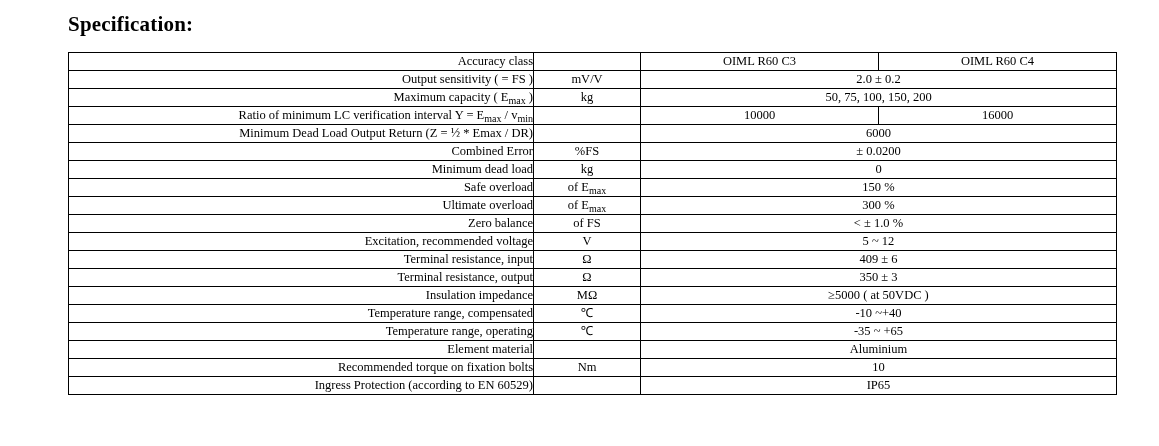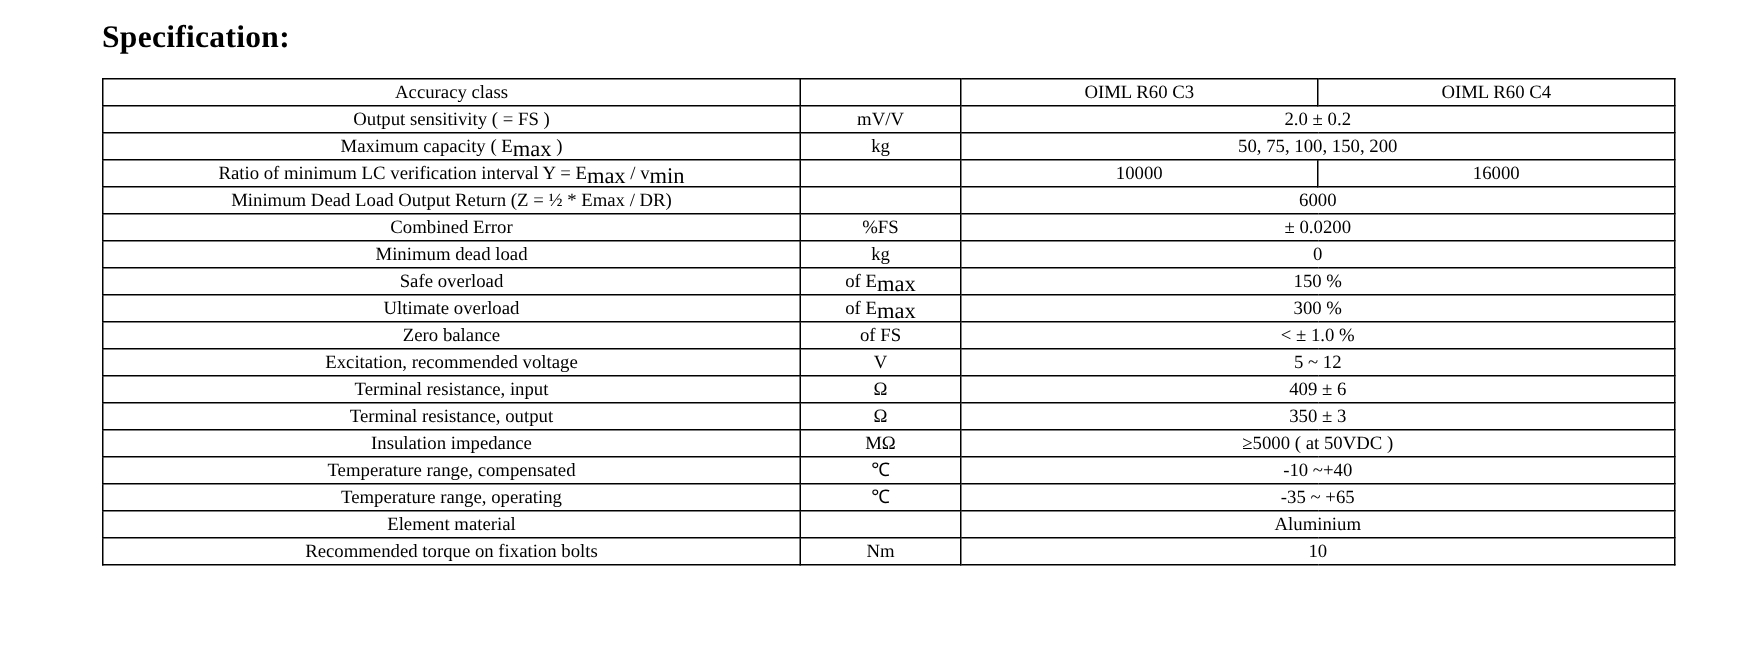--- a/index.html
+++ b/index.html
@@ -44,34 +44,34 @@
     border: 1px solid #000000;
     height: 17px;
     padding: 0 0 0 0;
     line-height: 15px;
     vertical-align: middle;
     white-space: nowrap;
   }
   td.label {
     width: 464px;
     padding-left: 5px;
-    text-align: center;
+    text-align: right;
     margin-top: 28px;
   }
   td.unit {
     width: 106px;
     text-align: center;
   }
   td.val {
     text-align: center;
   }
   .c3col { width: 237px; }
   .c4col { width: 237px; }
   sub {
-    font-size: 15px;
+    font-size: 10px;
     vertical-align: baseline;
     position: relative;
     top: 3px;
   }
 </style>
 </head>
 <body>
 
 <div class="page">
 
@@ -185,17 +185,22 @@
         <td class="unit"></td>
         <td class="val" colspan="2">Aluminium</td>
       </tr>
 
       <tr>
         <td class="label">Recommended torque on fixation bolts</td>
         <td class="unit">Nm</td>
         <td class="val" colspan="2">10</td>
       </tr>
 
+      <tr>
+        <td class="label">Ingress Protection (according to EN 60529)</td>
+        <td class="unit"></td>
+        <td class="val" colspan="2">IP65</td>
+      </tr>
 
     </tbody>
   </table>
 
 </div>
 
 </body></html>

